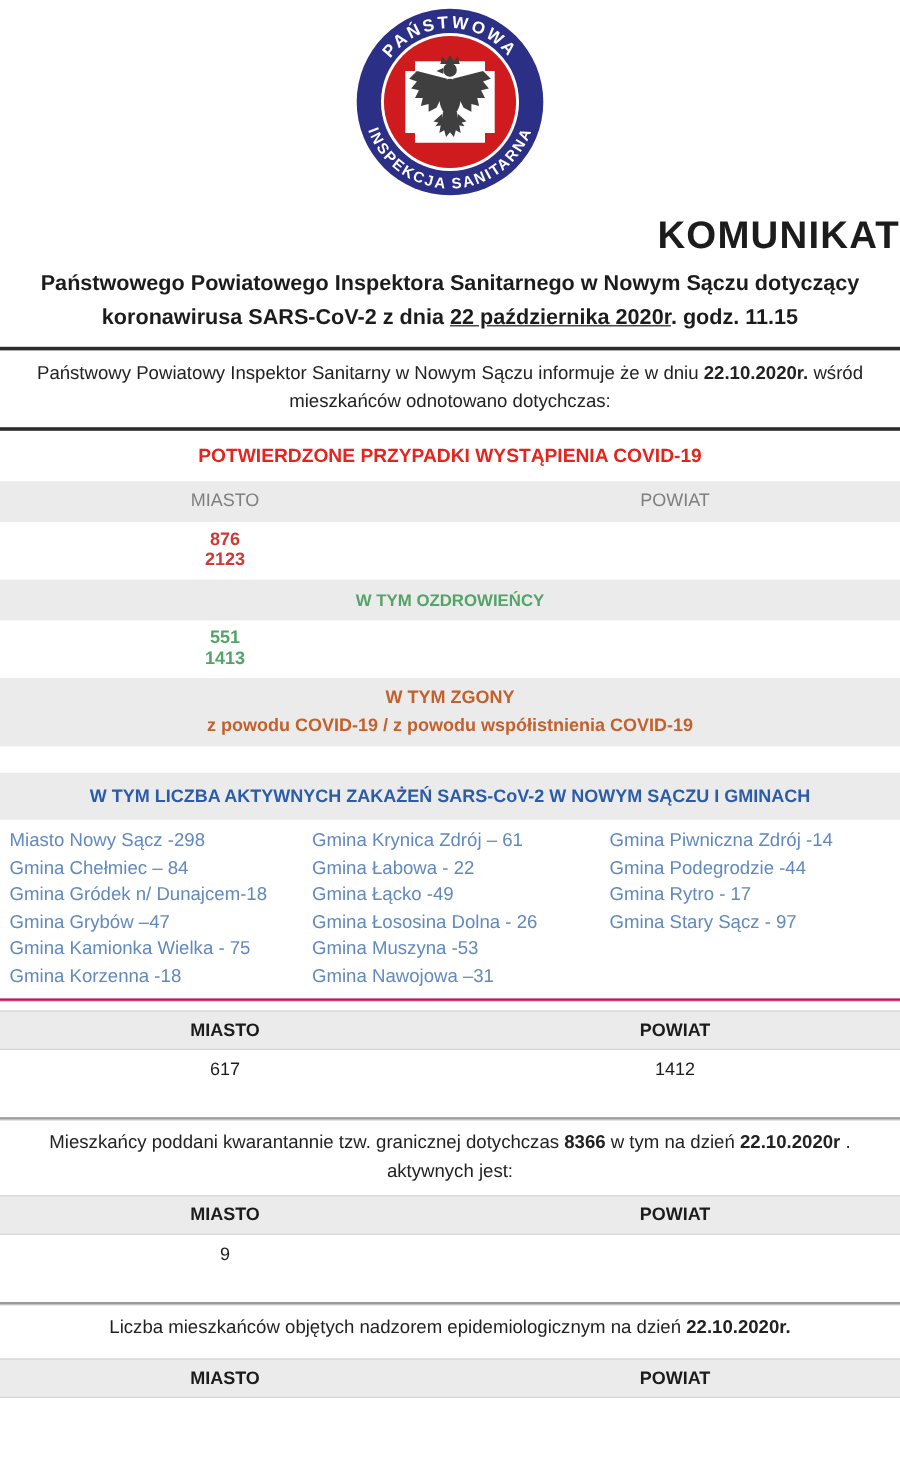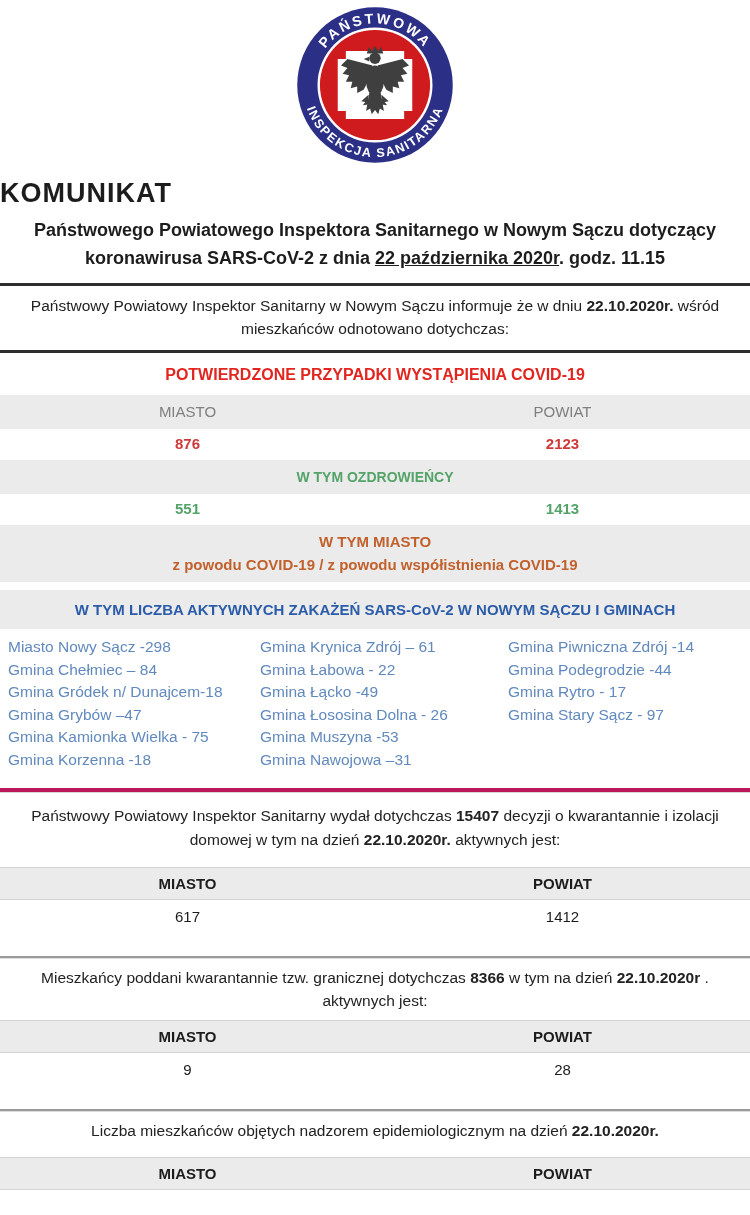--- a/index.html
+++ b/index.html
@@ -4,47 +4,47 @@
 <style>
   html,body{margin:0;padding:0;background:#fff;}
   body{width:750px;font-family:"Liberation Sans","DejaVu Sans",sans-serif;color:#262626;}
   .page{width:750px;min-height:1215px;background:#fff;overflow:hidden;}
 
   
   .logo-wrap{text-align:center;padding-top:4px;height:164px;}
   .logo-wrap svg{display:inline-block;}
 
   
-  .title{text-align:left;font-size:27px;font-weight:600;color:#1c1c1c;margin-top:10px;letter-spacing:1px;}
+  .title{text-align:right;font-size:32px;font-weight:600;color:#1c1c1c;margin-top:10px;letter-spacing:1px;}
   .subtitle{text-align:center;font-size:18px;font-weight:600;color:#1c1c1c;line-height:1.55;margin-top:8px;padding:0 12px;}
   .subtitle .u{text-decoration:underline;}
 
   .rule-dark{border:0;border-top:3px solid #2d2d2d;margin:10px 0 0 0;}
   .rule-gray{border:0;border-top:2px solid #9a9a9a;margin:0;box-shadow:0 1px 0 #dedede;}
 
   .para{text-align:center;font-size:15.5px;line-height:1.5;padding:8px 20px;color:#222;}
   .para b{font-weight:700;}
 
   .heading-red{color:#e3251f;font-weight:700;text-align:center;font-size:16px;margin:13px 0 11px 0;}
 
   .band{background:#ebebeb;text-align:center;}
   .row2{display:flex;}
   .cell{width:50%;text-align:center;}
   .hdr-gray{color:#7f7f7f;font-size:15px;padding:8px 0 9px 0;font-weight:400;}
   .hdr-bold{color:#1c1c1c;font-size:15px;padding:7px 0;font-weight:700;}
-  .vals{padding:6px 0 8px 0;font-size:15px;}
+  .vals{padding:6px 0 8px 0;font-size:15px;flex-direction:column;}
   .val-red{color:#cf3a38;font-weight:700;}
   .val-green{color:#54a368;font-weight:700;}
   .val-death{color:#b04a2e;font-weight:400;}
   .green-h{color:#54a368;font-weight:700;font-size:14px;padding:9px 0;}
   .orange-h{color:#c2612c;font-weight:700;font-size:15px;line-height:1.5;padding:6px 0;}
   .orange-sub{font-weight:700;}
-  .blue-h{color:#2b5ca9;font-weight:700;font-size:15px;padding:11px 0;margin-top:8px;}
+  .blue-h{color:#2b5ca9;font-weight:700;font-size:15px;padding:11px 0;margin-top:22px;}
 
-  .gminy{display:flex;padding:7px 0 17px 0;border-bottom:4px solid #be185d;box-shadow:0 1px 0 #d8d8d8;}
+  .gminy{display:flex;padding:7px 0 7px 0;border-bottom:2px solid #be185d;box-shadow:0 1px 0 #d8d8d8;}
   .gmina-col{flex:1;}
   .gmina-col div{color:#6189bd;font-size:15.5px;line-height:22.5px;white-space:nowrap;}
   .gmina-col.c1{padding-left:8px;}
   .gmina-col.c2{padding-left:10px;}
   .gmina-col.c3{padding-left:6px;}
 
   .band-bordered{background:#ebebeb;border-top:1px solid #d4d4d4;border-bottom:1px solid #d4d4d4;}
   .vals-black{padding:8px 0 9px 0;font-size:15px;color:#1c1c1c;}
   .tbl-gap{height:22px;}
 </style>
@@ -109,21 +109,21 @@
     <div class="cell val-red">2123</div>
   </div>
 
   <div class="band green-h">W TYM OZDROWIEŃCY</div>
   <div class="row2 vals">
     <div class="cell val-green">551</div>
     <div class="cell val-green">1413</div>
   </div>
 
   <div class="band orange-h">
-    <div>W TYM MIASTO</div>
+    <div>W TYM ZGONY</div>
     <div class="orange-sub">z powodu COVID-19 / z powodu  współistnienia COVID-19</div>
   </div>
 
   <div class="band blue-h">W TYM LICZBA AKTYWNYCH ZAKAŻEŃ SARS-CoV-2 W NOWYM SĄCZU I GMINACH</div>
 
   <div class="gminy">
     <div class="gmina-col c1">
       <div>Miasto Nowy Sącz -298</div>
       <div>Gmina Chełmiec – 84</div>
       <div>Gmina Gródek n/ Dunajcem-18</div>
@@ -140,23 +140,20 @@
       <div>Gmina Nawojowa –31</div>
     </div>
     <div class="gmina-col c3">
       <div>Gmina Piwniczna Zdrój -14</div>
       <div>Gmina Podegrodzie -44</div>
       <div>Gmina Rytro - 17</div>
       <div>Gmina Stary Sącz - 97</div>
     </div>
   </div>
 
-  <div class="para" style="padding-top:12px;">
-    <span>Państwowy Powiatowy Inspektor Sanitarny wydał dotychczas </span><b>15407</b><span>  decyzji o kwarantannie i izolacji domowej w tym na dzień </span><b>22.10.2020r.</b><span> aktywnych jest:</span>
-  </div>
   <div style="height:8px;"></div>
   <div class="band-bordered row2">
     <div class="cell hdr-bold">MIASTO</div>
     <div class="cell hdr-bold">POWIAT</div>
   </div>
   <div class="row2 vals-black">
     <div class="cell">617</div>
     <div class="cell">1412</div>
   </div>
   <div class="tbl-gap"></div>
@@ -165,21 +162,20 @@
 
   <div class="para">
     <span>Mieszkańcy poddani kwarantannie tzw. granicznej dotychczas </span><b>8366</b><span> w tym na dzień </span><b>22.10.2020r</b><span> . aktywnych jest:</span>
   </div>
   <div class="band-bordered row2">
     <div class="cell hdr-bold">MIASTO</div>
     <div class="cell hdr-bold">POWIAT</div>
   </div>
   <div class="row2 vals-black">
     <div class="cell">9</div>
-    <div class="cell">28</div>
   </div>
   <div class="tbl-gap"></div>
 
   <hr class="rule-gray">
 
   <div class="para">
     <span>Liczba mieszkańców objętych nadzorem epidemiologicznym na dzień </span><b>22.10.2020r.</b>
   </div>
   <div style="height:6px;"></div>
   <div class="band-bordered row2">

